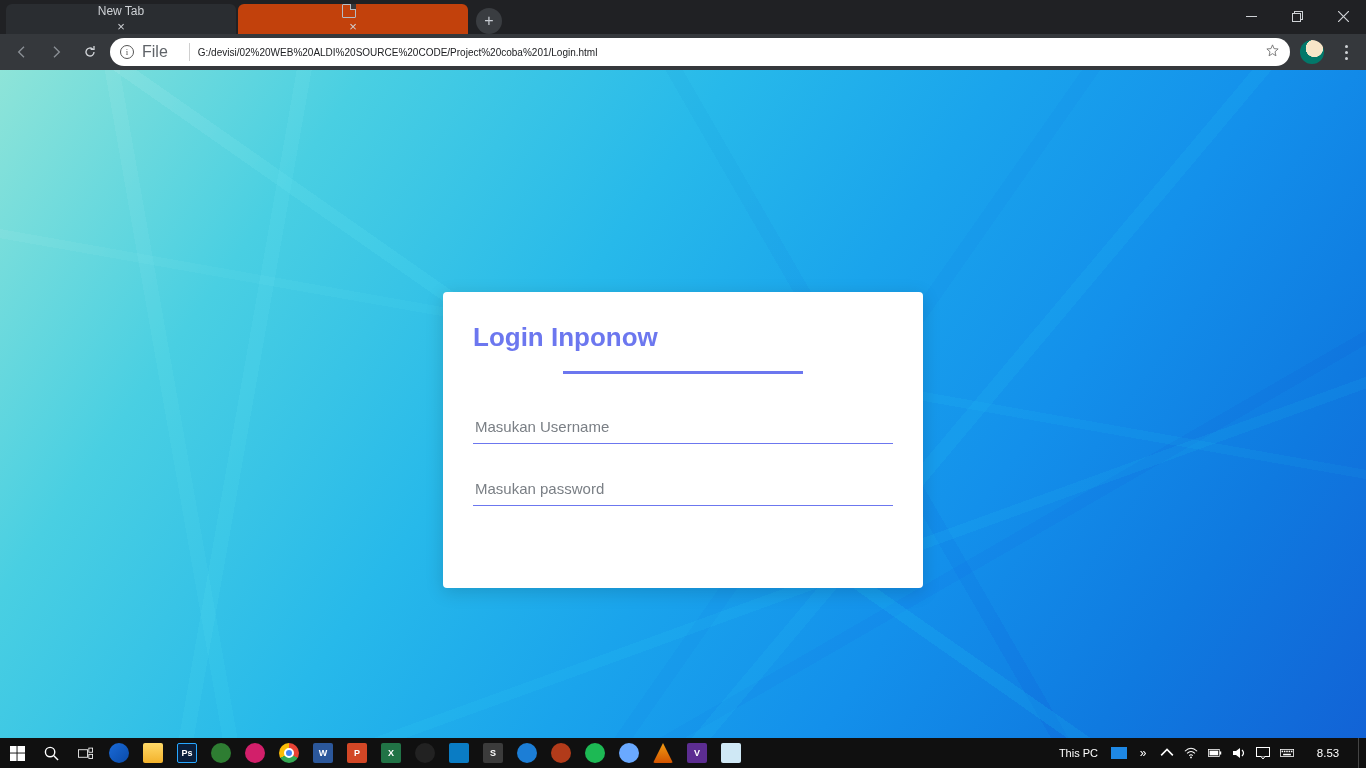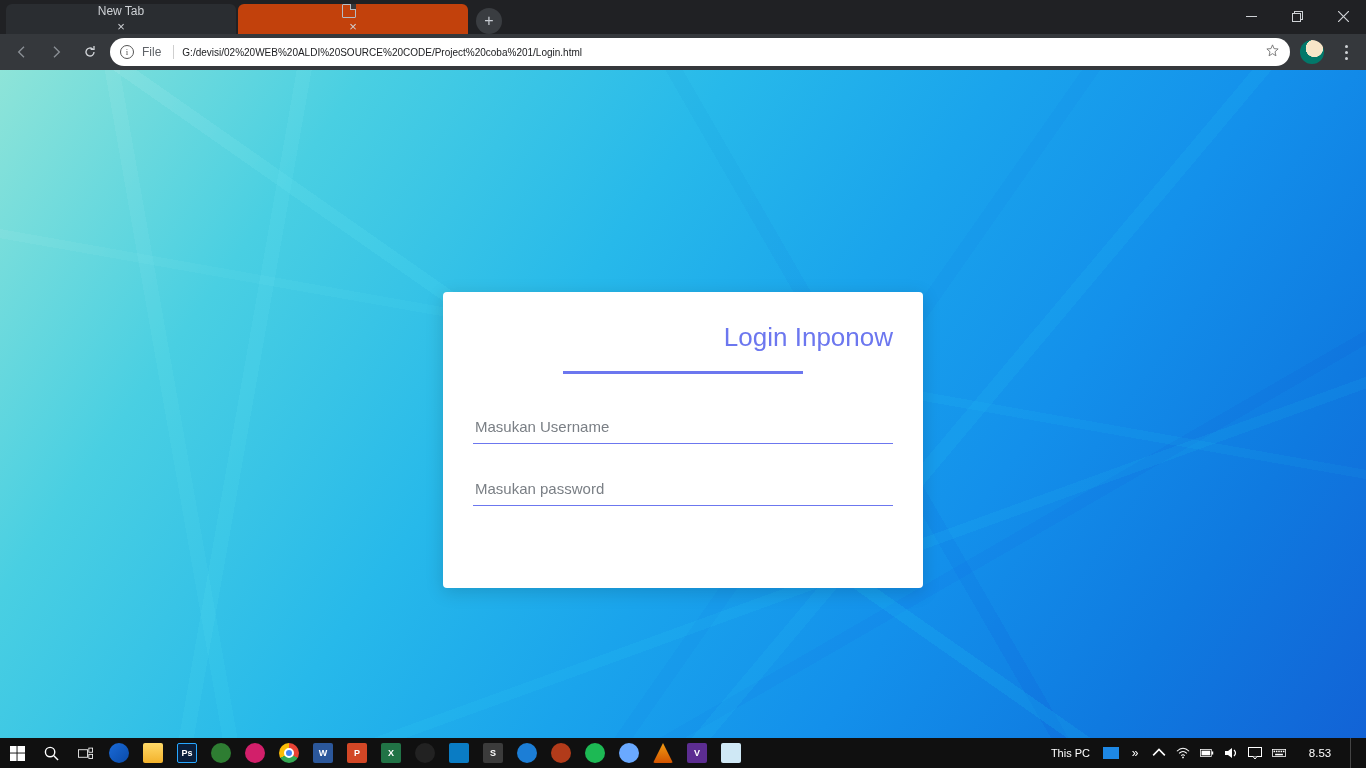--- a/index.html
+++ b/index.html
@@ -19,21 +19,21 @@
   .window-controls { position:absolute; right:0; top:0; height:34px; display:flex; }
   .win-btn { width:46px; height:32px; display:flex;align-items:center;justify-content:center; color:#cfd2d6; cursor:pointer; }
   .win-btn svg { width:11px; height:11px; }
 
   .toolbar { height:36px; background:#35383c; display:flex; align-items:center; padding:0 8px; gap:6px; }
   .nav-btn { width:28px;height:28px; display:flex;align-items:center;justify-content:center; color:#8b9096; border-radius:50%; cursor:pointer; }
   .nav-btn.enabled { color:#cfd2d6; }
   .nav-btn svg { width:16px;height:16px; }
   .omnibox { flex:1; height:28px; background:#fff; border-radius:14px; display:flex; align-items:center; padding:0 10px; gap:8px; }
   .info-icon { width:14px;height:14px;border:1px solid #555;border-radius:50%; display:flex;align-items:center;justify-content:center; font-size:9px; color:#555; font-family:serif; }
-  .file-label { font-size:12px; color:#5f6368; padding-right:12px; border-right:1px solid #cfcfcf; }
+  .file-label { font-size:16px; color:#5f6368; padding-right:21px; border-right:1px solid #cfcfcf; }
   .url-text { flex:1; font-size:10px; color:#202124; white-space:nowrap; overflow:hidden; }
   .star-icon { color:#888; cursor:pointer; }
   .avatar-btn { width:24px;height:24px;border-radius:50%; background: radial-gradient(circle at 60% 35%, #f8e6c8 40%, #02786a 42%); cursor:pointer; margin:0 4px; }
   .kebab { width:24px;height:28px; display:flex;flex-direction:column;align-items:center;justify-content:center;gap:3px; cursor:pointer; }
   .kebab span{ width:3px;height:3px;background:#cfd2d6;border-radius:50%; }
 
   
   .viewport { flex:1; position:relative; overflow:hidden; }
   .page-bg { position:absolute; inset:0;
     background:
@@ -53,35 +53,35 @@
     background:
       linear-gradient( 10deg, transparent 55%, rgba(255,255,255,.15) 55% 56%, transparent 56%),
       linear-gradient(-55deg, transparent 40%, rgba(0,0,0,.10) 40% 41%, transparent 41%),
       linear-gradient( 80deg, transparent 15%, rgba(255,255,255,.18) 15% 16%, transparent 16%),
       linear-gradient(130deg, transparent 65%, rgba(255,255,255,.18) 65% 66%, transparent 66%);
   }
 
   .login-card { position:absolute; left:50%; top:222px; transform:translateX(-50%);
     width:480px; background:#fff; border-radius:4px; padding:30px 30px 38px 30px;
     box-shadow:0 4px 18px rgba(0,0,0,.15); }
-  .login-title { text-align:right; font-size:26px; font-weight:400; color:#6c77ef; }
+  .login-title { text-align:left; font-size:26px; font-weight:700; color:#6c77ef; }
   .title-underline { width:240px; height:3px; background:#6c77ef; margin:18px auto 34px auto; }
   .field { width:100%; border:none; border-bottom:1px solid #6c77ef; font-size:15px; padding:10px 2px 8px 2px; outline:none; color:#333; background:transparent; margin-bottom:26px; }
   .field::placeholder { color:#7a7f85; }
   .btn-row { display:flex; gap:12px; margin-top:18px; }
   .btn { flex:1; height:40px; border:none; border-radius:3px; background:#6c77ef; color:#fff; font-size:16px; cursor:pointer; }
 
   
   .taskbar { height:30px; background:#101010; display:flex; align-items:center; color:#fff; font-size:11px; }
   .tb-left { display:flex; align-items:center; height:100%; }
   .tb-btn { width:34px; height:30px; display:flex; align-items:center; justify-content:center; cursor:pointer; }
   .tb-btn svg { width:15px; height:15px; }
   .app-icon { width:34px; height:30px; display:flex; align-items:center; justify-content:center; cursor:pointer; }
   .app-box { width:20px;height:20px;border-radius:2px; display:flex;align-items:center;justify-content:center; font-size:9px; font-weight:bold; color:#fff; }
-  .tb-right { margin-left:auto; display:flex; align-items:center; height:100%; gap:2px; padding-right:10px; }
+  .tb-right { margin-left:auto; display:flex; align-items:center; height:100%; gap:2px; padding-right:2px; }
   .tray-text { padding:0 8px; }
   .tray-icon { width:22px; height:30px; display:flex;align-items:center;justify-content:center; cursor:pointer; }
   .tray-icon svg { width:14px;height:14px; }
   .clock { width:56px; text-align:center; font-size:11.5px; }
   .show-desktop { width:6px; height:30px; border-left:1px solid #444; cursor:pointer;}
 </style>
 </head>
 <body>
 
 <div class="chrome-frame">

